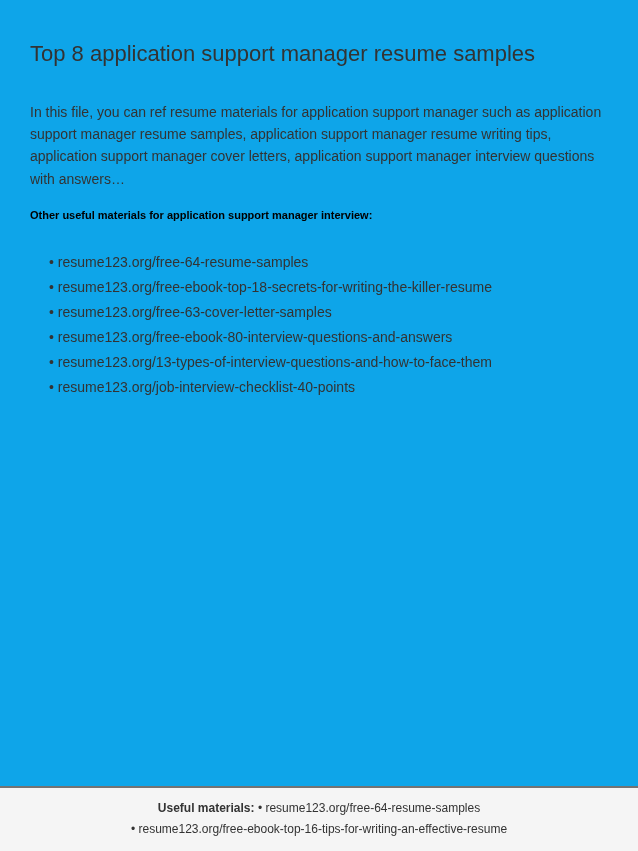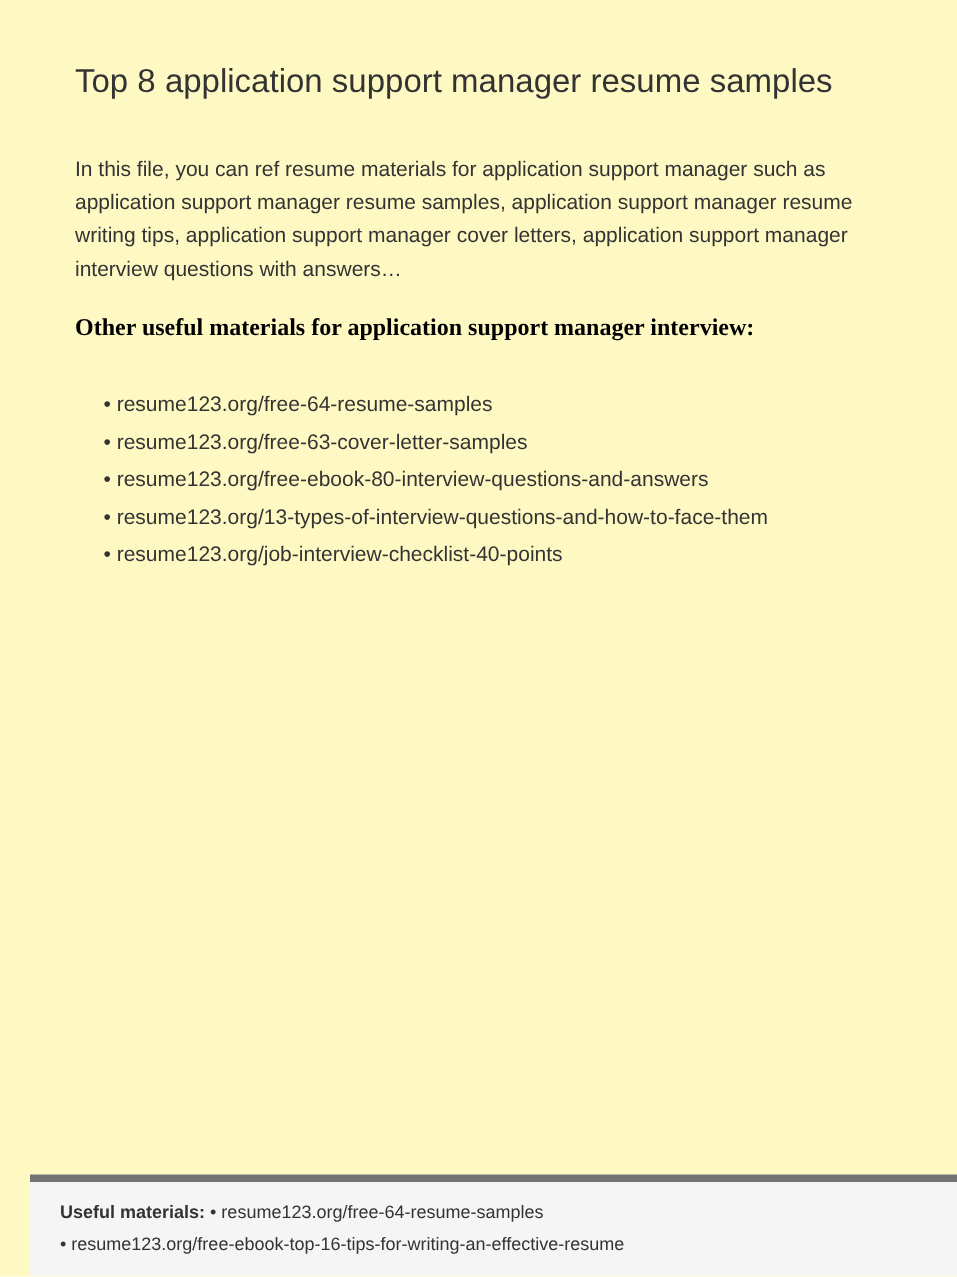--- a/index.html
+++ b/index.html
@@ -13,24 +13,23 @@
       min-height: 851px;
       background: #ffffff;
       font-family: Arial, sans-serif;
       font-size: 14px;
       color: #222222;
     }
 
     .page-container {
       width: 638px;
       min-height: 851px;
-      background: #fef9c3;
+      background: #0ea5e9;
       display: flex;
       flex-direction: column;
-      padding-left: 20px;
     }
 
     .main-content {
       flex: 1;
       padding: 40px 30px 20px 30px;
     }
 
     .page-title {
       font-size: 22px;
       font-weight: normal;
@@ -41,26 +40,25 @@
 
     .intro-text {
       font-size: 14px;
       color: #333333;
       line-height: 1.6;
       margin-bottom: 18px;
       margin-top: 32px;
     }
 
     .section-heading {
-      font-size: 16px;
+      font-size: 11px;
       font-weight: bold;
       color: #000000;
       margin-bottom: 26px;
       line-height: 1.4;
-      font-family: Liberation Serif, serif;
     }
 
     .links-list {
       list-style: none;
       padding: 0;
       margin: 17px;
     }
 
     .links-list li {
       font-size: 14px;
@@ -69,23 +67,23 @@
       padding-left: 2px;
     }
 
     .links-list li::before {
       content: "• ";
       color: #333333;
     }
 
     .footer-bar {
       background: #f5f5f5;
-      border-top: 5px solid #737373;
+      border-top: 2px solid #737373;
       padding: 10px 20px;
-      text-align: left;
+      text-align: center;
     }
 
     .footer-text {
       font-size: 12px;
       color: #333333;
       line-height: 1.8;
     }
 
     .footer-text strong {
       font-weight: bold;
@@ -98,20 +96,21 @@
   <div class="main-content">
 
     <h1 class="page-title">Top 8 application support manager resume samples</h1>
 
     <p class="intro-text">In this file, you can ref resume materials for application support manager such as  application support manager resume samples, application support manager resume writing tips, application support manager cover letters, application support manager interview questions with answers…</p>
 
     <p class="section-heading">Other useful materials for application support manager interview:</p>
 
     <ul class="links-list">
     <li>resume123.org/free-64-resume-samples</li>
+        <li>resume123.org/free-ebook-top-18-secrets-for-writing-the-killer-resume</li>
         <li>resume123.org/free-63-cover-letter-samples</li>
         <li>resume123.org/free-ebook-80-interview-questions-and-answers</li>
         <li>resume123.org/13-types-of-interview-questions-and-how-to-face-them</li>
         <li>resume123.org/job-interview-checklist-40-points</li>
       </ul>
 
   </div>
 
   <div class="footer-bar">
     <div class="footer-text">

